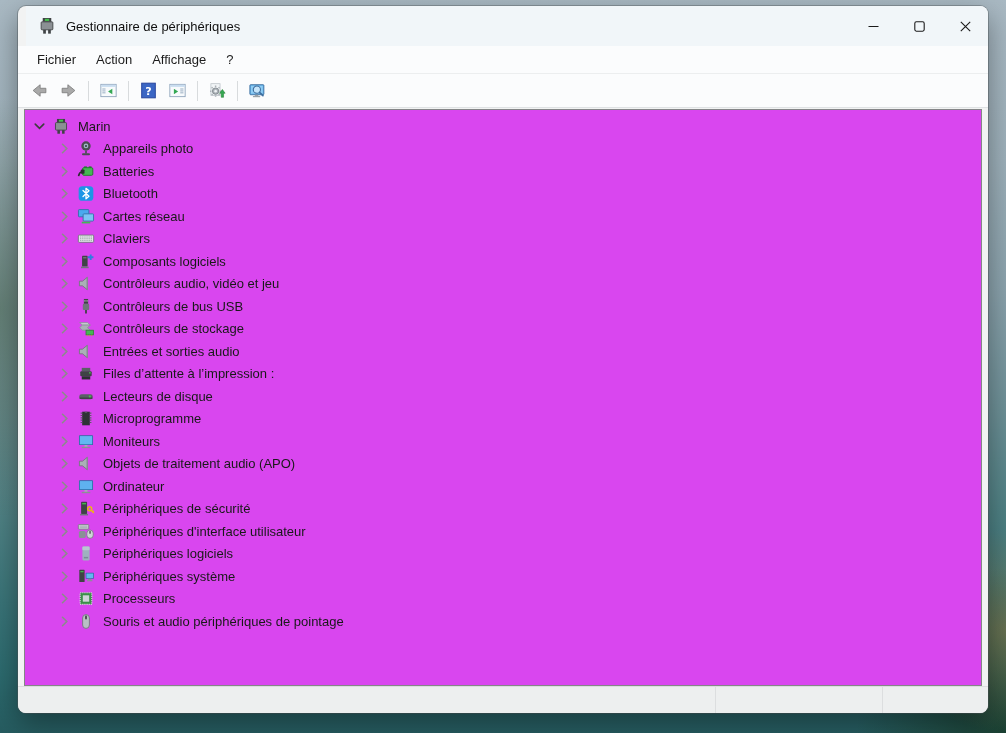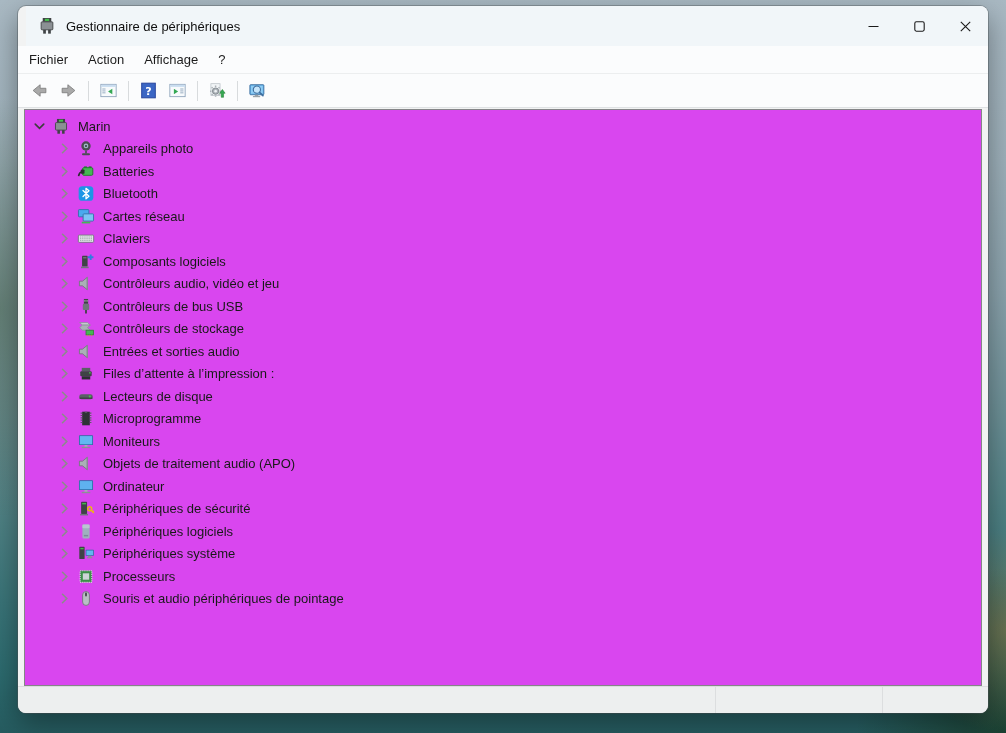--- a/index.html
+++ b/index.html
@@ -20,21 +20,21 @@
   }
   
   .titlebar{height:40px;background:#f1f6f9;display:flex;align-items:center;padding-left:12px;flex:0 0 auto;margin-left:8px;}
   .title-icon{width:18px;height:18px;margin-right:10px;flex:0 0 auto;}
   .title-icon svg,.icon svg{display:block;width:100%;height:100%;}
   .title-text{font-size:13px;color:#101010;}
   .caption-controls{margin-left:auto;display:flex;height:100%;}
   .ctrl-btn{width:46px;height:100%;display:flex;align-items:center;justify-content:center;background:none;border:0;padding:0;}
   .ctrl-btn svg{width:11px;height:11px;}
   
-  .menubar{height:27px;background:#fbfcfd;border-bottom:1px solid #eceeef;display:flex;align-items:center;padding-left:1px;flex:0 0 auto;}
+  .menubar{height:27px;background:#fbfcfd;border-bottom:1px solid #eceeef;display:flex;align-items:center;padding-left:9px;flex:0 0 auto;}
   .menu-item{font-size:13px;color:#1c1c1c;padding:3px 10px;background:none;border:0;}
   
   .toolbar{height:33px;background:#fbfcfd;border-bottom:1px solid #dfe2e4;display:flex;align-items:center;padding-left:7px;flex:0 0 auto;}
   .tb-btn{width:27px;height:26px;display:flex;align-items:center;justify-content:center;background:none;border:0;padding:0;margin:0 1px;}
   .tb-btn .icon{width:17px;height:17px;}
   .tb-sep{width:1px;height:20px;background:#d8dbdd;margin:0 5px;flex:0 0 auto;}
   
   .tree-wrap{flex:1 1 auto;margin:1px 6px 0 6px;border:1px solid #848688;background:#d946ef;overflow:hidden;padding-top:5px;}
   .tree-row{height:22.5px;display:flex;align-items:center;font-size:13px;color:#191919;white-space:nowrap;}
   .tree-row .chev{width:15px;height:15px;display:flex;align-items:center;justify-content:center;margin-left:7px;flex:0 0 auto;}
@@ -443,20 +443,37 @@
         <span class="lbl">Périphériques de sécurité</span>
       </div>
       <div class="tree-row child">
         <span class="chev">
           <svg viewBox="0 0 12 12">
             <path d="M4.4 2.6 L7.8 6 L4.4 9.4" fill="none" stroke="#8b8b8b" stroke-width="1.3" stroke-linecap="round"></path>
           </svg>
         </span>
         <span class="icon">
           <svg viewBox="0 0 16 16">
+            <rect x="0.8" y="1.5" width="9.8" height="4.3" rx="0.6" fill="#cfd4d8" stroke="#6f757a" stroke-width="0.7"></rect>
+            <path d="M2 3 h7.4 M2 4.4 h7.4" stroke="#9aa2a8" stroke-width="0.7"></path>
+            <rect x="1.3" y="7.5" width="6.4" height="6.7" rx="1.5" fill="#8a9096"></rect>
+            <rect x="8.8" y="6.7" width="6" height="7.7" rx="2.9" fill="#cfd4d8" stroke="#6f757a" stroke-width="0.7"></rect>
+            <rect x="11.2" y="7.5" width="1.2" height="2.7" rx="0.6" fill="#3f4345"></rect>
+          </svg>
+        </span>
+        <span class="lbl">Périphériques d'interface utilisateur</span>
+      </div>
+      <div class="tree-row child">
+        <span class="chev">
+          <svg viewBox="0 0 12 12">
+            <path d="M4.4 2.6 L7.8 6 L4.4 9.4" fill="none" stroke="#8b8b8b" stroke-width="1.3" stroke-linecap="round"></path>
+          </svg>
+        </span>
+        <span class="icon">
+          <svg viewBox="0 0 16 16">
             <rect x="4.6" y="1.5" width="6.8" height="13" rx="1" fill="#9fb0bf"></rect>
             <rect x="4.6" y="1.5" width="6.8" height="3.5" rx="1" fill="#b9c6d2"></rect>
             <rect x="6" y="11.2" width="4" height="1.4" fill="#7b8b99"></rect>
           </svg>
         </span>
         <span class="lbl">Périphériques logiciels</span>
       </div>
       <div class="tree-row child">
         <span class="chev">
           <svg viewBox="0 0 12 12">

